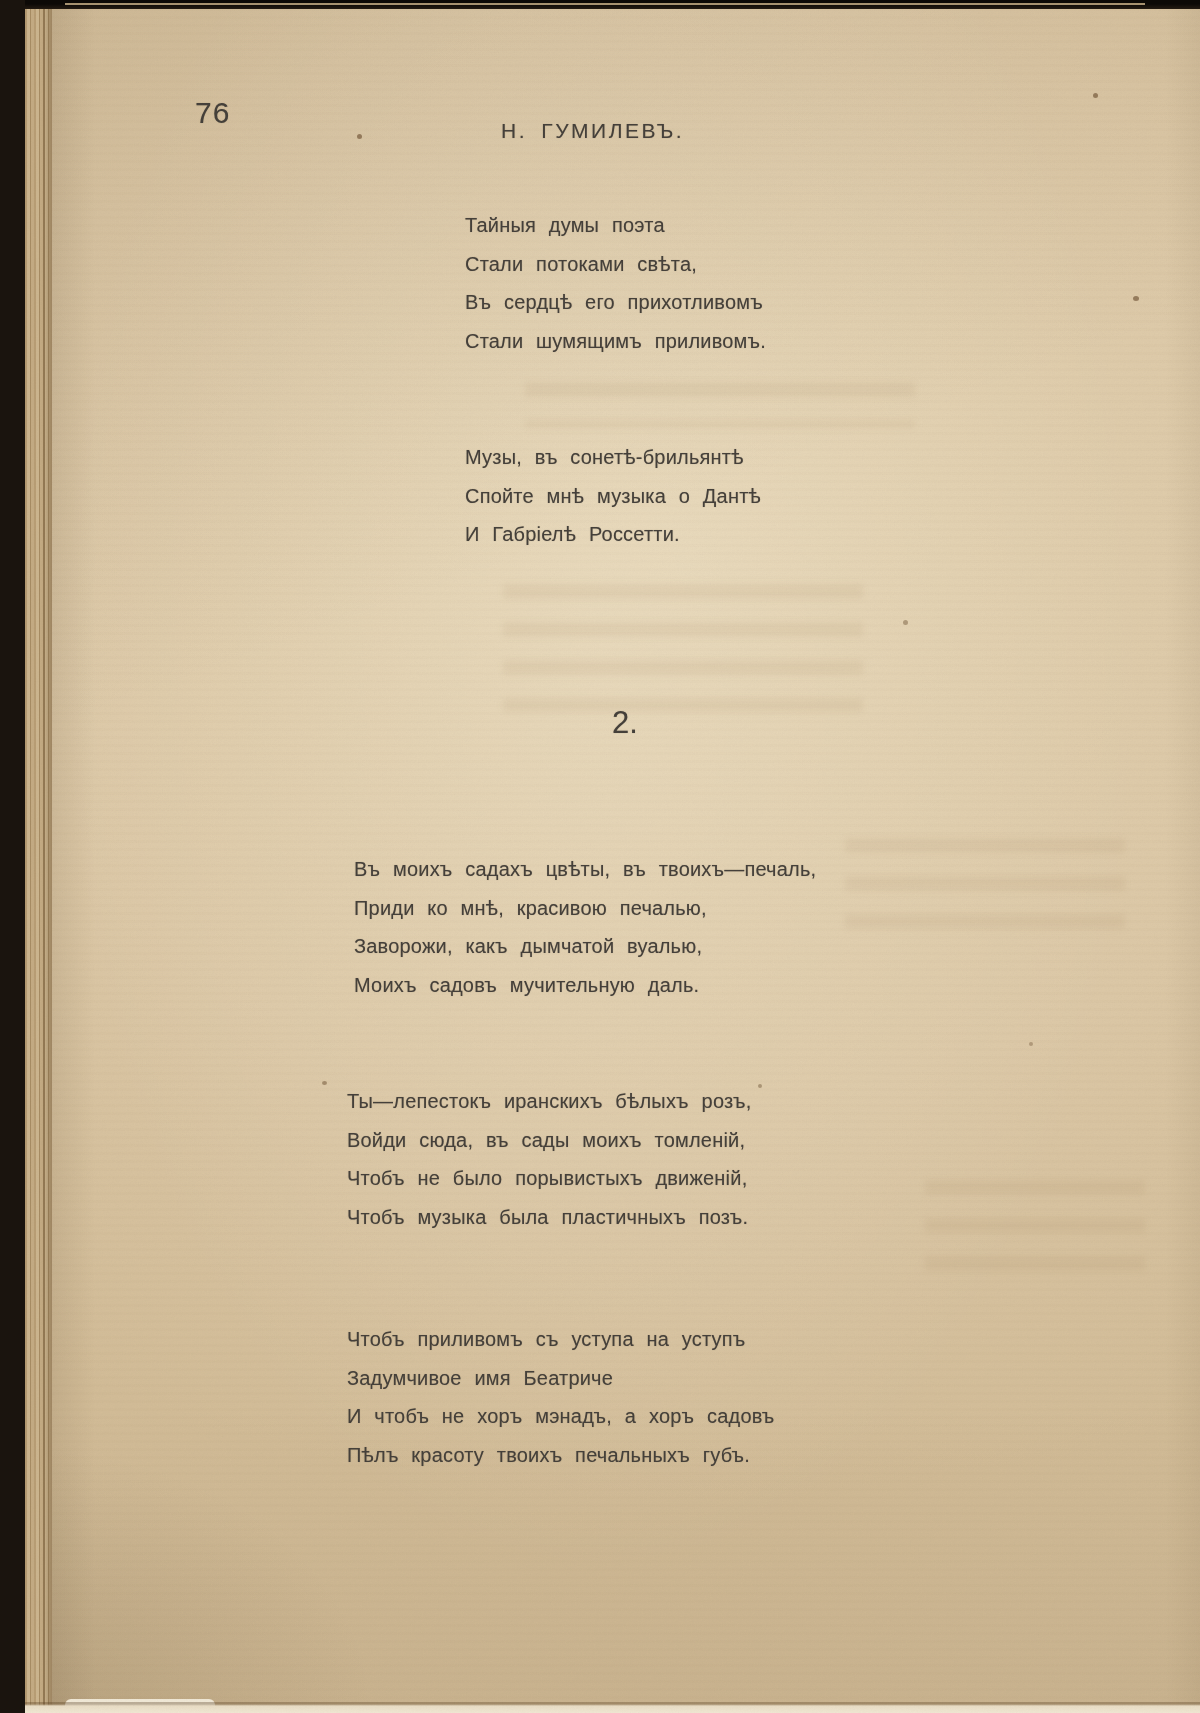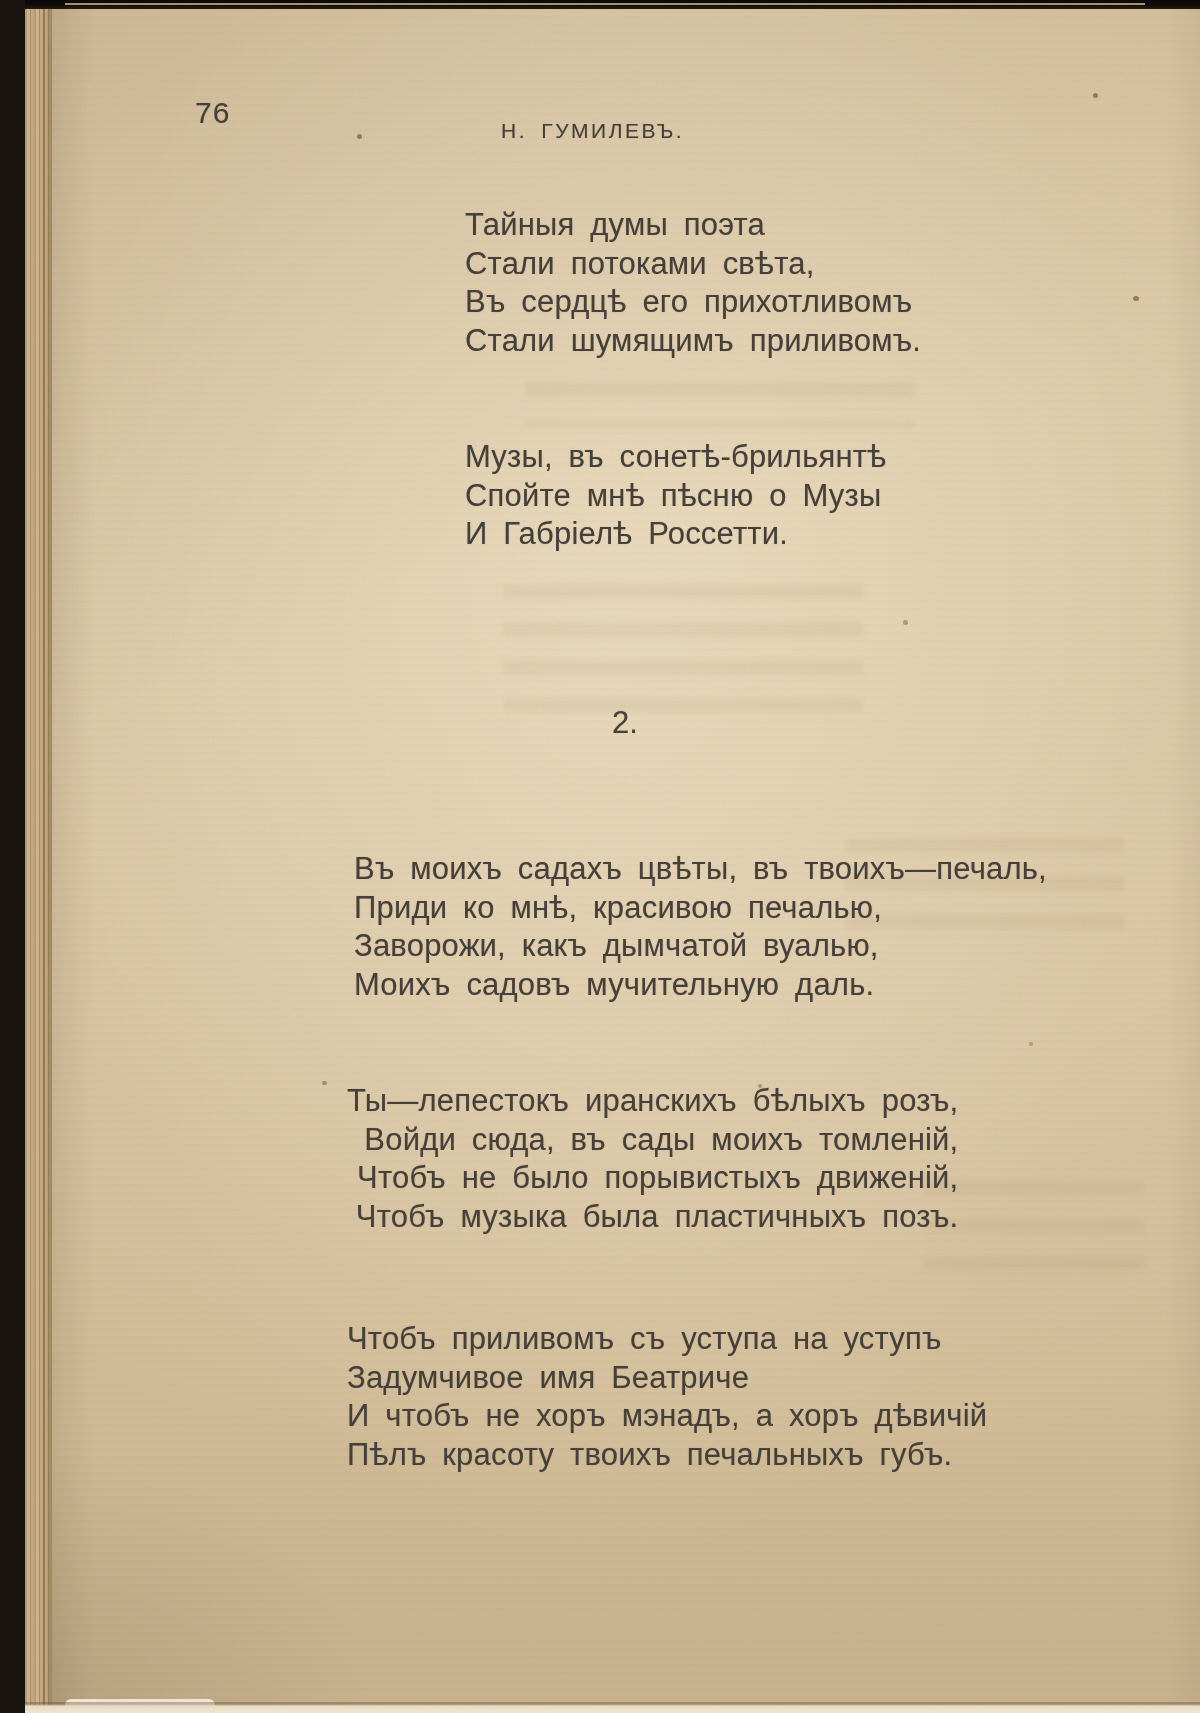--- a/index.html
+++ b/index.html
@@ -38,26 +38,26 @@
   .chip2{right:0;top:388px;width:11px;height:30px;}
   .chip3{right:0;top:1052px;width:9px;height:22px;}
   .chip4{right:0;top:1192px;width:12px;height:26px;}
   .bottom-edge{position:absolute;left:0;bottom:0;width:1200px;height:11px;
     background:linear-gradient(180deg, rgba(90,65,35,0.35) 0 2px, #e9ddc5 4px, #f0e7d3 100%);}
   .bottom-corner{position:absolute;left:40px;bottom:0;width:150px;height:14px;background:#f0e8d6;border-radius:6px 6px 0 0;}
   
   .ink{color:#45403a;text-shadow:0 0 1px rgba(69,60,48,0.35);}
   .page-number{position:absolute;left:170px;top:96px;font-size:30px;letter-spacing:1px;}
   .running-header{position:absolute;left:476px;top:119px;font-size:21px;letter-spacing:2.5px;word-spacing:6px;}
-  .stanza{position:absolute;font-size:31px;line-height:38.5px;word-spacing:7px;letter-spacing:.2px;white-space:nowrap;}
+  .stanza{position:absolute;font-size:20px;line-height:38.5px;word-spacing:7px;letter-spacing:.2px;white-space:nowrap;}
   .st-1{left:440px;top:206px;}
   .st-2{left:440px;top:438px;}
   .section-number{position:absolute;left:552px;top:705px;width:96px;text-align:center;font-size:31px;}
   .st-3{left:329px;top:850px;}
-  .st-4{left:322px;top:1082px;text-align:right;}
+  .st-4{left:322px;top:1082px;}
   .st-5{left:322px;top:1320px;}
   
   .show-through{position:absolute;pointer-events:none;filter:blur(3px);opacity:.55;
     background:repeating-linear-gradient(180deg, rgba(150,118,78,0.16) 0 15px, rgba(0,0,0,0) 15px 38px);}
   .ghost1{left:500px;top:382px;width:390px;height:46px;}
   .ghost2{left:478px;top:584px;width:360px;height:128px;}
   .ghost3{left:820px;top:838px;width:280px;height:112px;}
   .ghost4{left:900px;top:1180px;width:220px;height:104px;}
   .speck{position:absolute;border-radius:50%;background:rgba(92,62,32,0.55);}
   .sp1{left:332px;top:134px;width:5px;height:5px;}
@@ -94,21 +94,21 @@
 
   <div class="ink stanza st-1">
     <div>Тайныя думы поэта</div>
     <div>Стали потоками свѣта,</div>
     <div>Въ сердцѣ его прихотливомъ</div>
     <div>Стали шумящимъ приливомъ.</div>
   </div>
 
   <div class="ink stanza st-2">
     <div>Музы, въ сонетѣ-брильянтѣ</div>
-    <div>Спойте мнѣ пѣсню о Музы</div>
+    <div>Спойте мнѣ музыка о Дантѣ</div>
     <div>И Габріелѣ Россетти.</div>
   </div>
 
   <div class="ink section-number">2.</div>
 
   <div class="ink stanza st-3">
     <div>Въ моихъ садахъ цвѣты, въ твоихъ—печаль,</div>
     <div>Приди ко мнѣ, красивою печалью,</div>
     <div>Заворожи, какъ дымчатой вуалью,</div>
     <div>Моихъ садовъ мучительную даль.</div>
@@ -117,21 +117,21 @@
   <div class="ink stanza st-4">
     <div>Ты—лепестокъ иранскихъ бѣлыхъ розъ,</div>
     <div>Войди сюда, въ сады моихъ томленій,</div>
     <div>Чтобъ не было порывистыхъ движеній,</div>
     <div>Чтобъ музыка была пластичныхъ позъ.</div>
   </div>
 
   <div class="ink stanza st-5">
     <div>Чтобъ приливомъ съ уступа на уступъ</div>
     <div>Задумчивое имя Беатриче</div>
-    <div>И чтобъ не хоръ мэнадъ, а хоръ дѣвичій</div>
+    <div>И чтобъ не хоръ мэнадъ, а хоръ садовъ</div>
     <div>Пѣлъ красоту твоихъ печальныхъ губъ.</div>
   </div>
 
   <div class="left-pages"></div>
   <div class="left-page-line"></div>
   <div class="right-deckle"></div>
   <div class="right-edge"></div>
   <div class="edge-chip chip1"></div>
   <div class="edge-chip chip2"></div>
   <div class="edge-chip chip3"></div>

